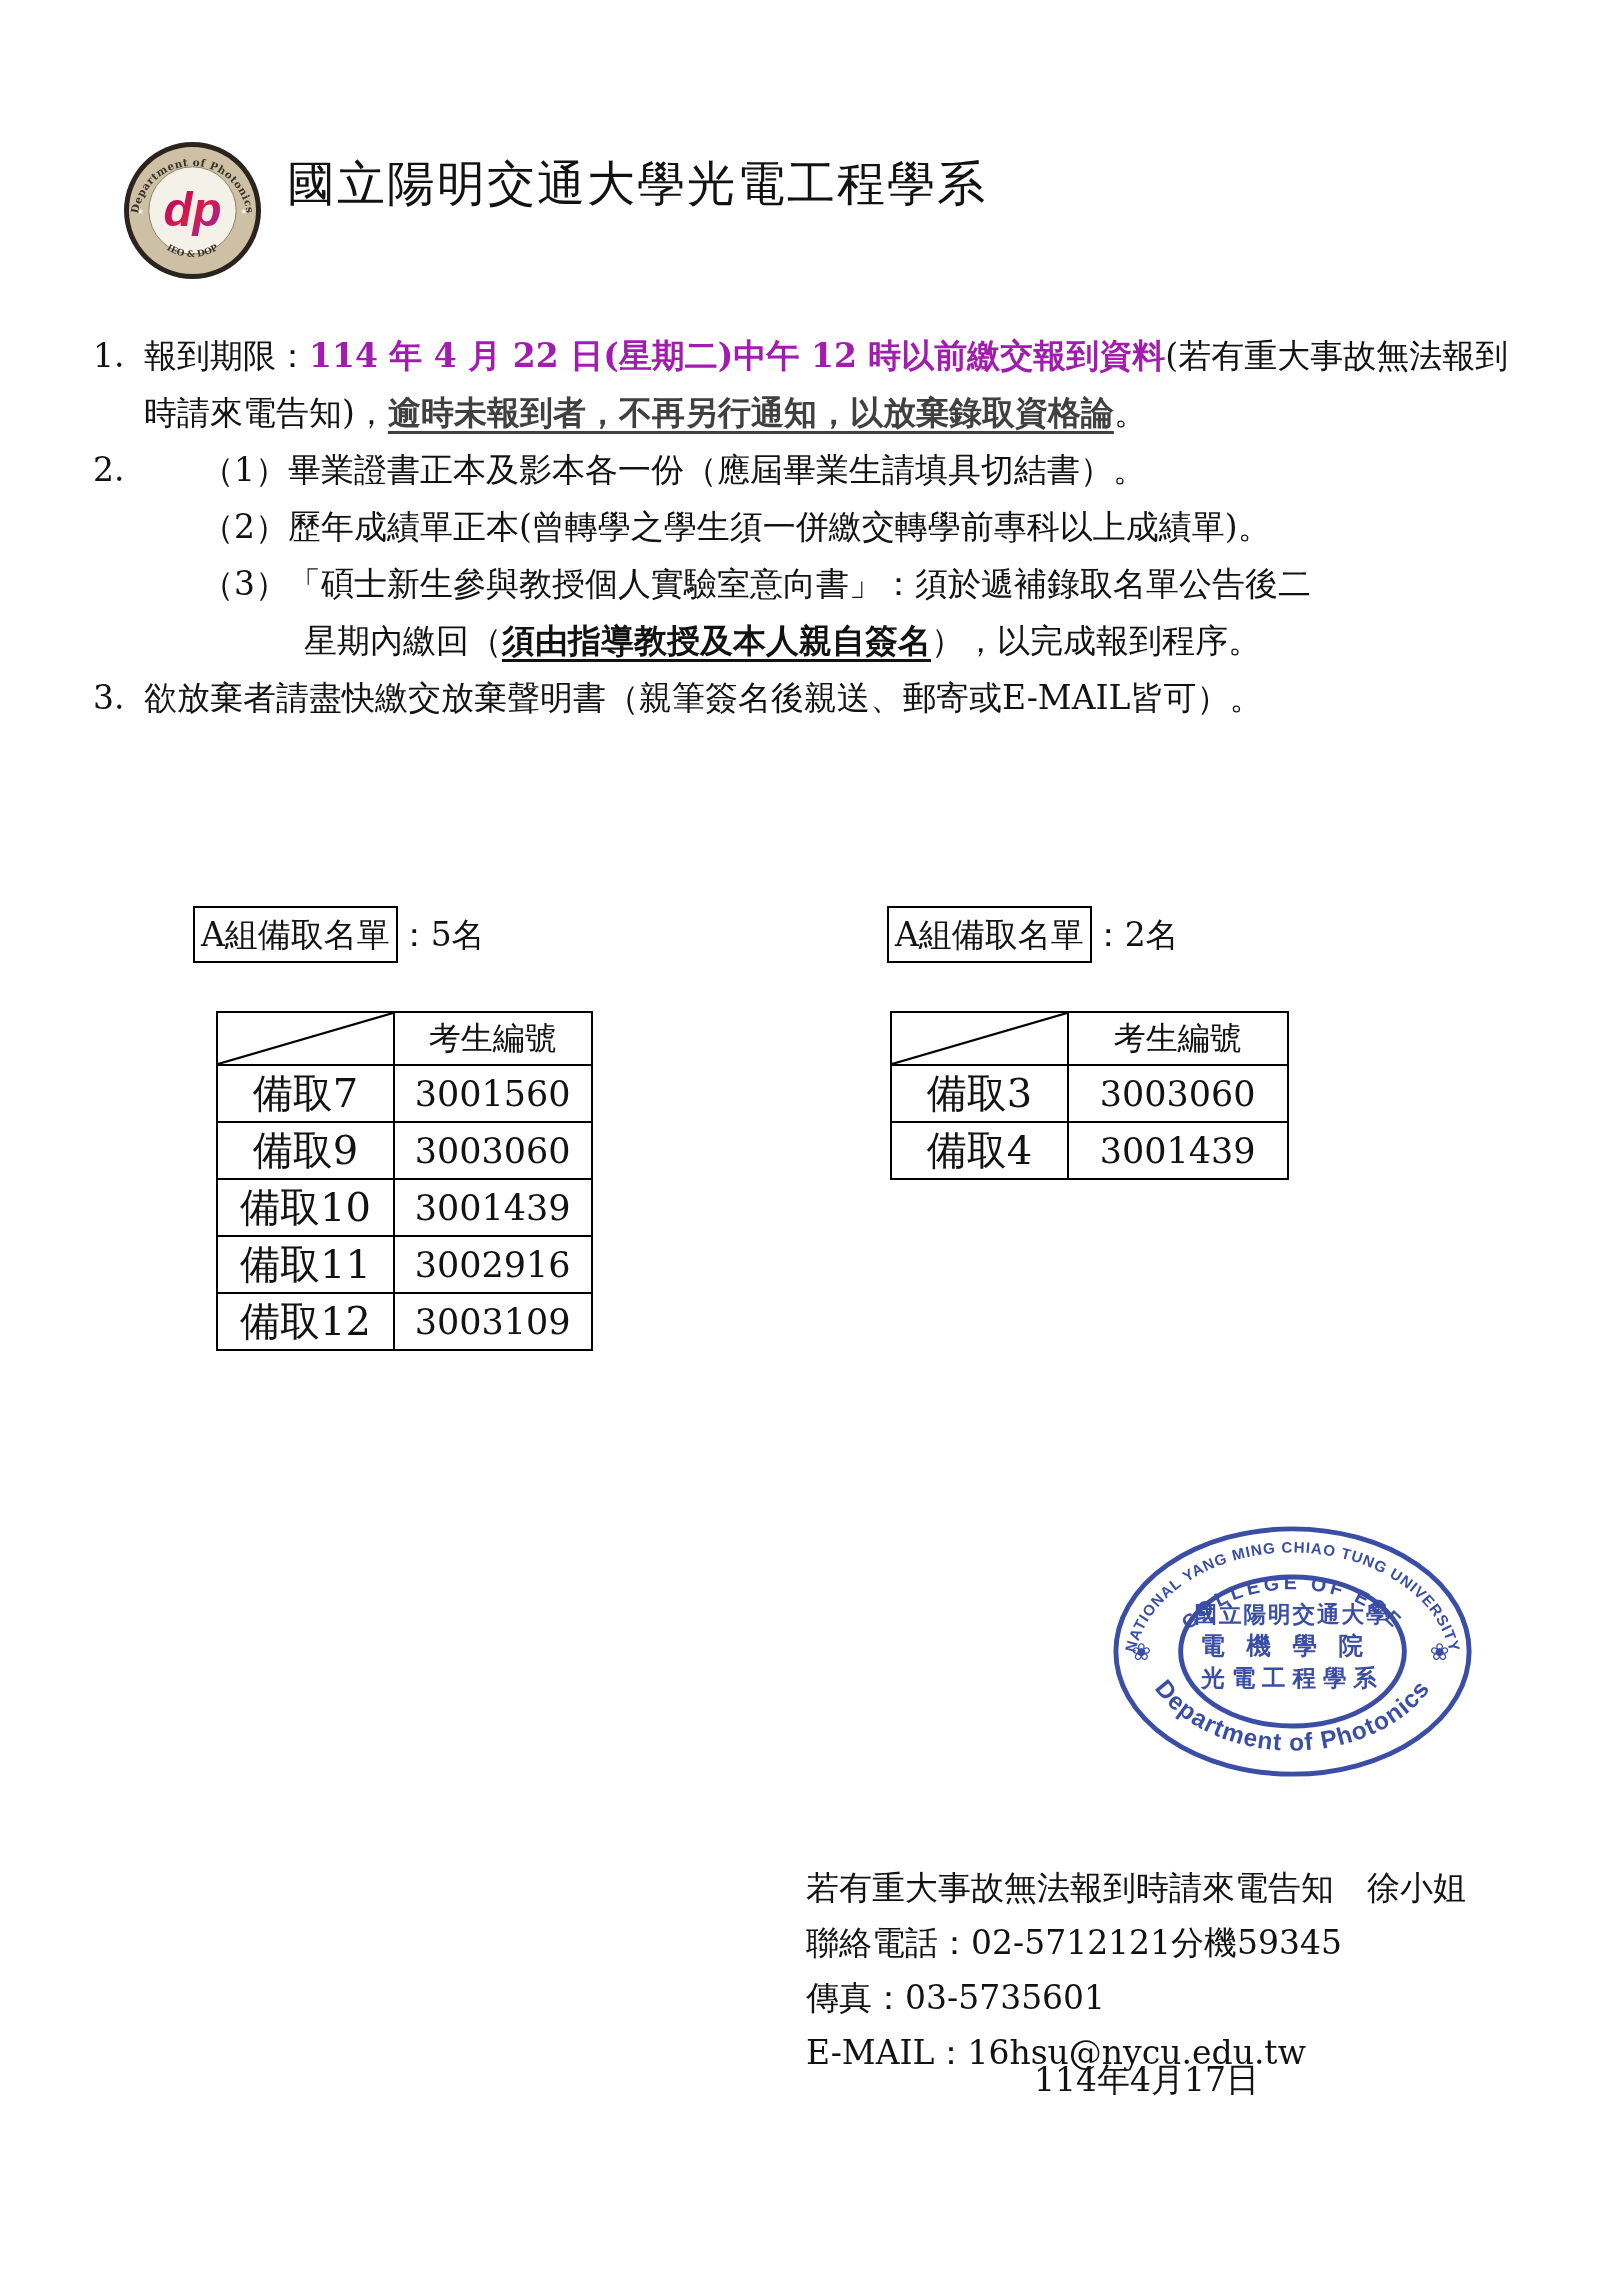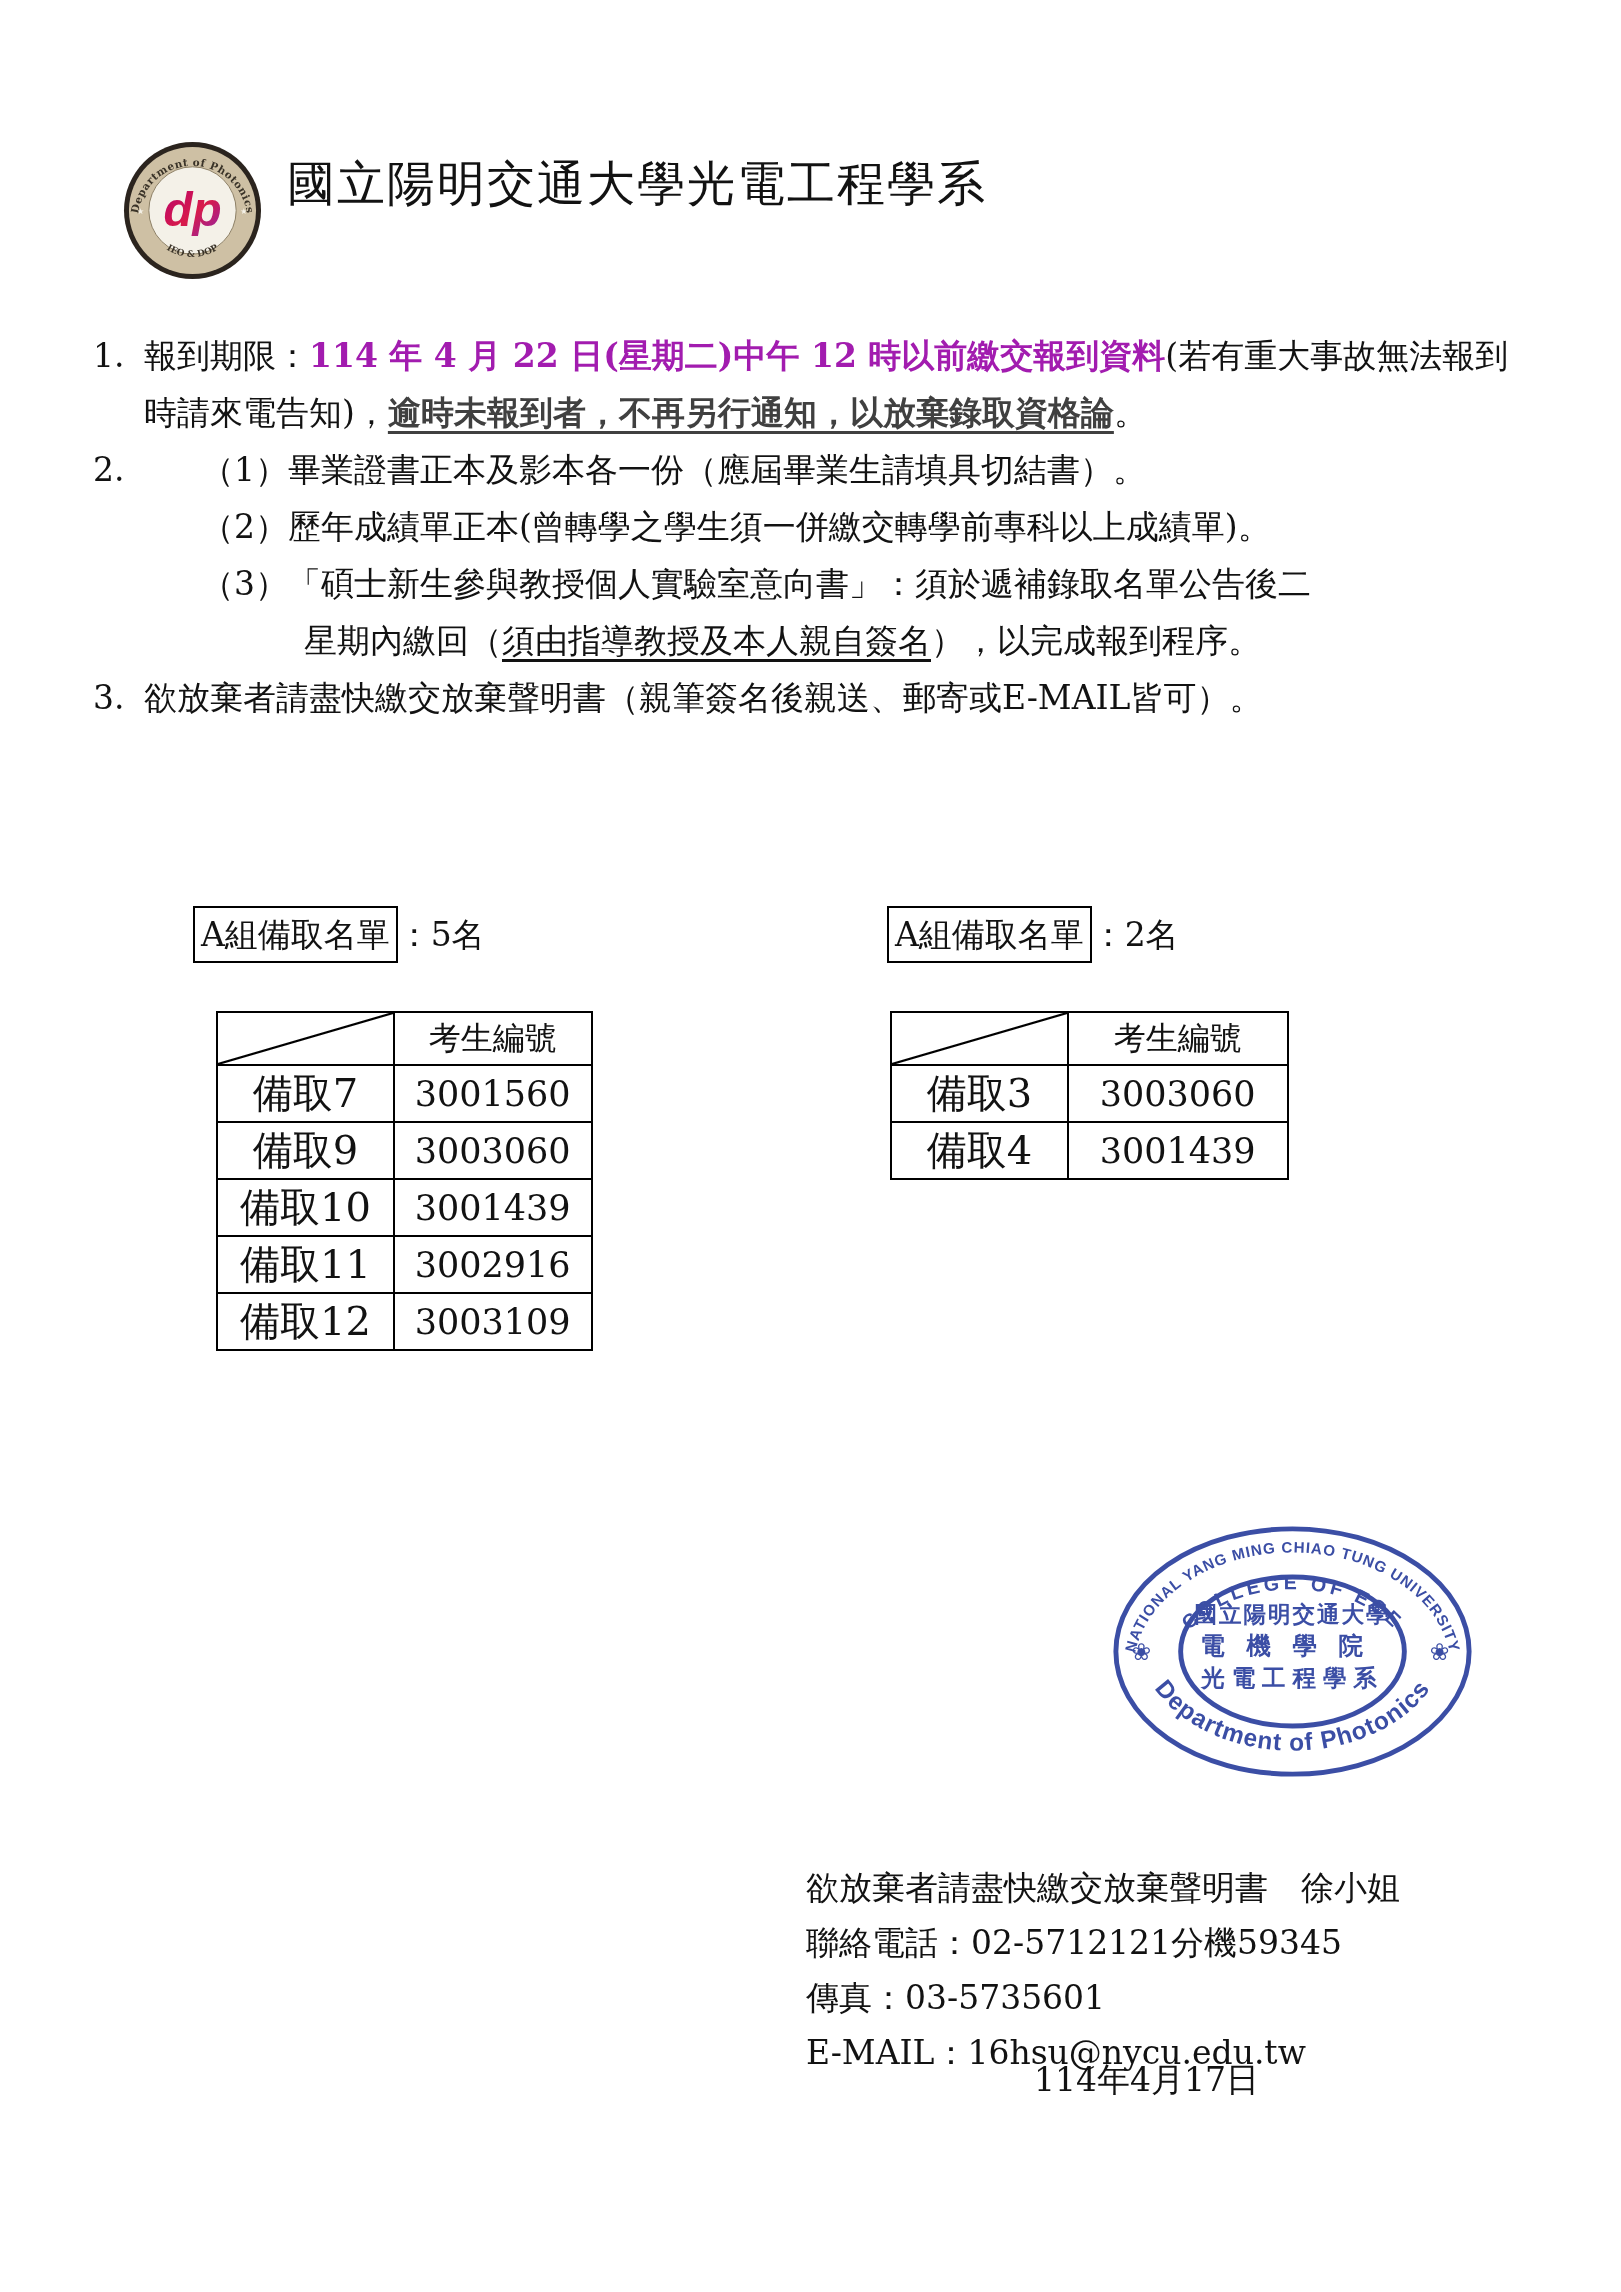--- a/index.html
+++ b/index.html
@@ -16,21 +16,21 @@
   .title-block{position:absolute;left:0;top:147px;width:1274px;text-align:center;
     font-size:48px;line-height:73px;letter-spacing:2px;}
   
   .list{position:absolute;left:93px;top:327px;width:1443px;font-size:33px;line-height:57px;}
   .item{position:relative;padding-left:51px;margin:0;}
   .item .num{position:absolute;left:0;top:0;}
   .sub{padding-left:108px;}
   .sub-wrap2{padding-left:211px;}
   .seg-blue{color:#a21caf;font-weight:bold;}
   .seg-red{color:#404040;font-weight:bold;text-decoration:underline;text-decoration-thickness:2.9px;text-underline-offset:6.9px;}
-  .seg-bold-u{font-weight:normal;text-decoration:underline;text-decoration-thickness:2.9px;text-underline-offset:6.9px;}
+  .seg-bold-u{font-weight:bold;text-decoration:underline;text-decoration-thickness:2.9px;text-underline-offset:6.9px;}
   
   .group-label{position:absolute;font-size:33px;line-height:51px;white-space:nowrap;}
   .group-label .boxed{display:inline-block;border:2.9px solid #000;padding:1px 5.9px;}
   .aTablePos{position:absolute;left:216px;top:1011px;}
   .bTablePos{position:absolute;left:890px;top:1011px;}
   table.wait{border-collapse:collapse;}
   table.wait td{border:2.9px solid #000;text-align:center;vertical-align:middle;
     font-size:40px;height:51px;padding:0 3.9px;}
   table.wait td.rank{width:167px;}
   table.wait td.cid{width:188px;font-size:35px;}
@@ -176,21 +176,21 @@
     <text x="188" y="136" text-anchor="middle" font-size="25" font-weight="bold" fill="#2b3f9e" letter-spacing="22">電機學院</text>
     <text x="188" y="168" text-anchor="middle" font-size="24" font-weight="bold" fill="#2b3f9e" letter-spacing="7">光電工程學系</text>
     <text font-size="25" font-weight="bold" fill="#2b3f9e" letter-spacing="1">
       <textPath href="#stArcBot" startOffset="50%" text-anchor="middle">Department of Photonics</textPath>
     </text>
     <text x="24" y="142" font-size="24" fill="#2b3f9e">❀</text>
     <text x="328" y="142" font-size="24" fill="#2b3f9e">❀</text>
   </svg>
 
   <div class="footer">
-    <div>欲放棄者請盡快繳交放棄聲明書　徐小姐</div>
+    <div>若有重大事故無法報到時請來電告知　徐小姐</div>
     <div>聯絡電話：02-5712121分機59345</div>
     <div>傳真：03-5735601</div>
     <div>E-MAIL：16hsu@nycu.edu.tw</div>
   </div>
   <div class="date-line">114年4月17日</div>
 
 </div>
 
 
 </body></html>

